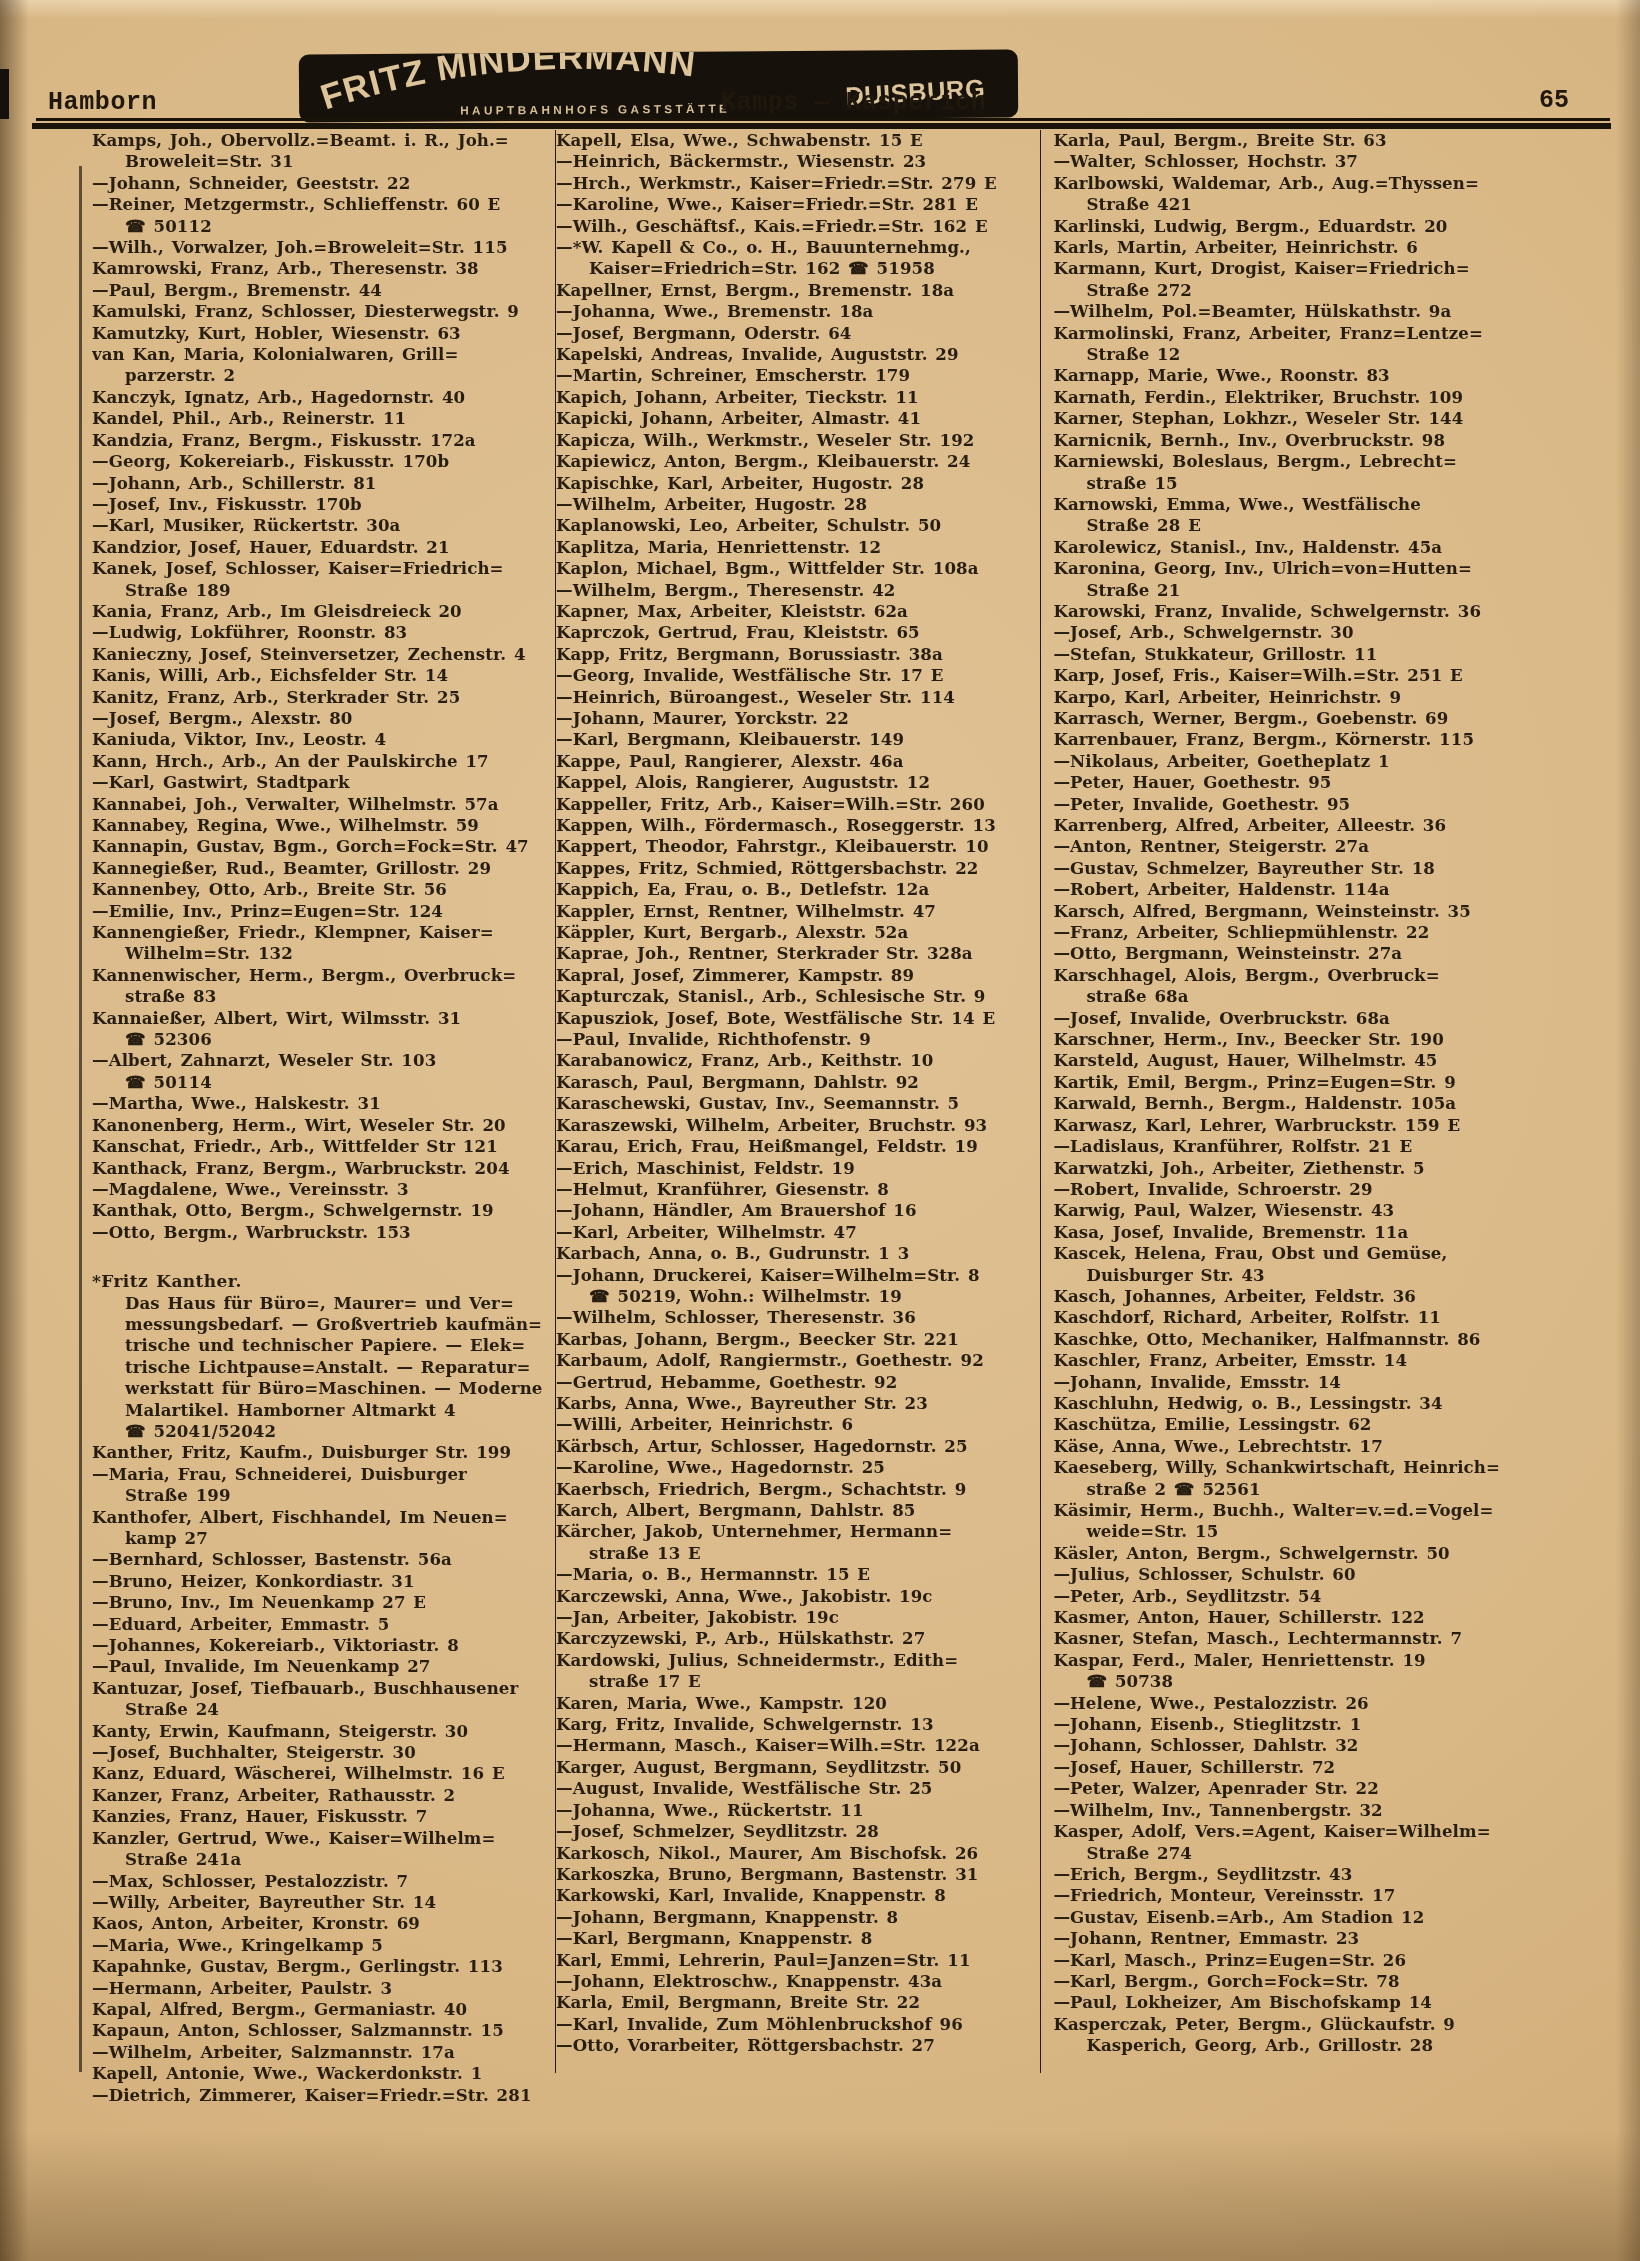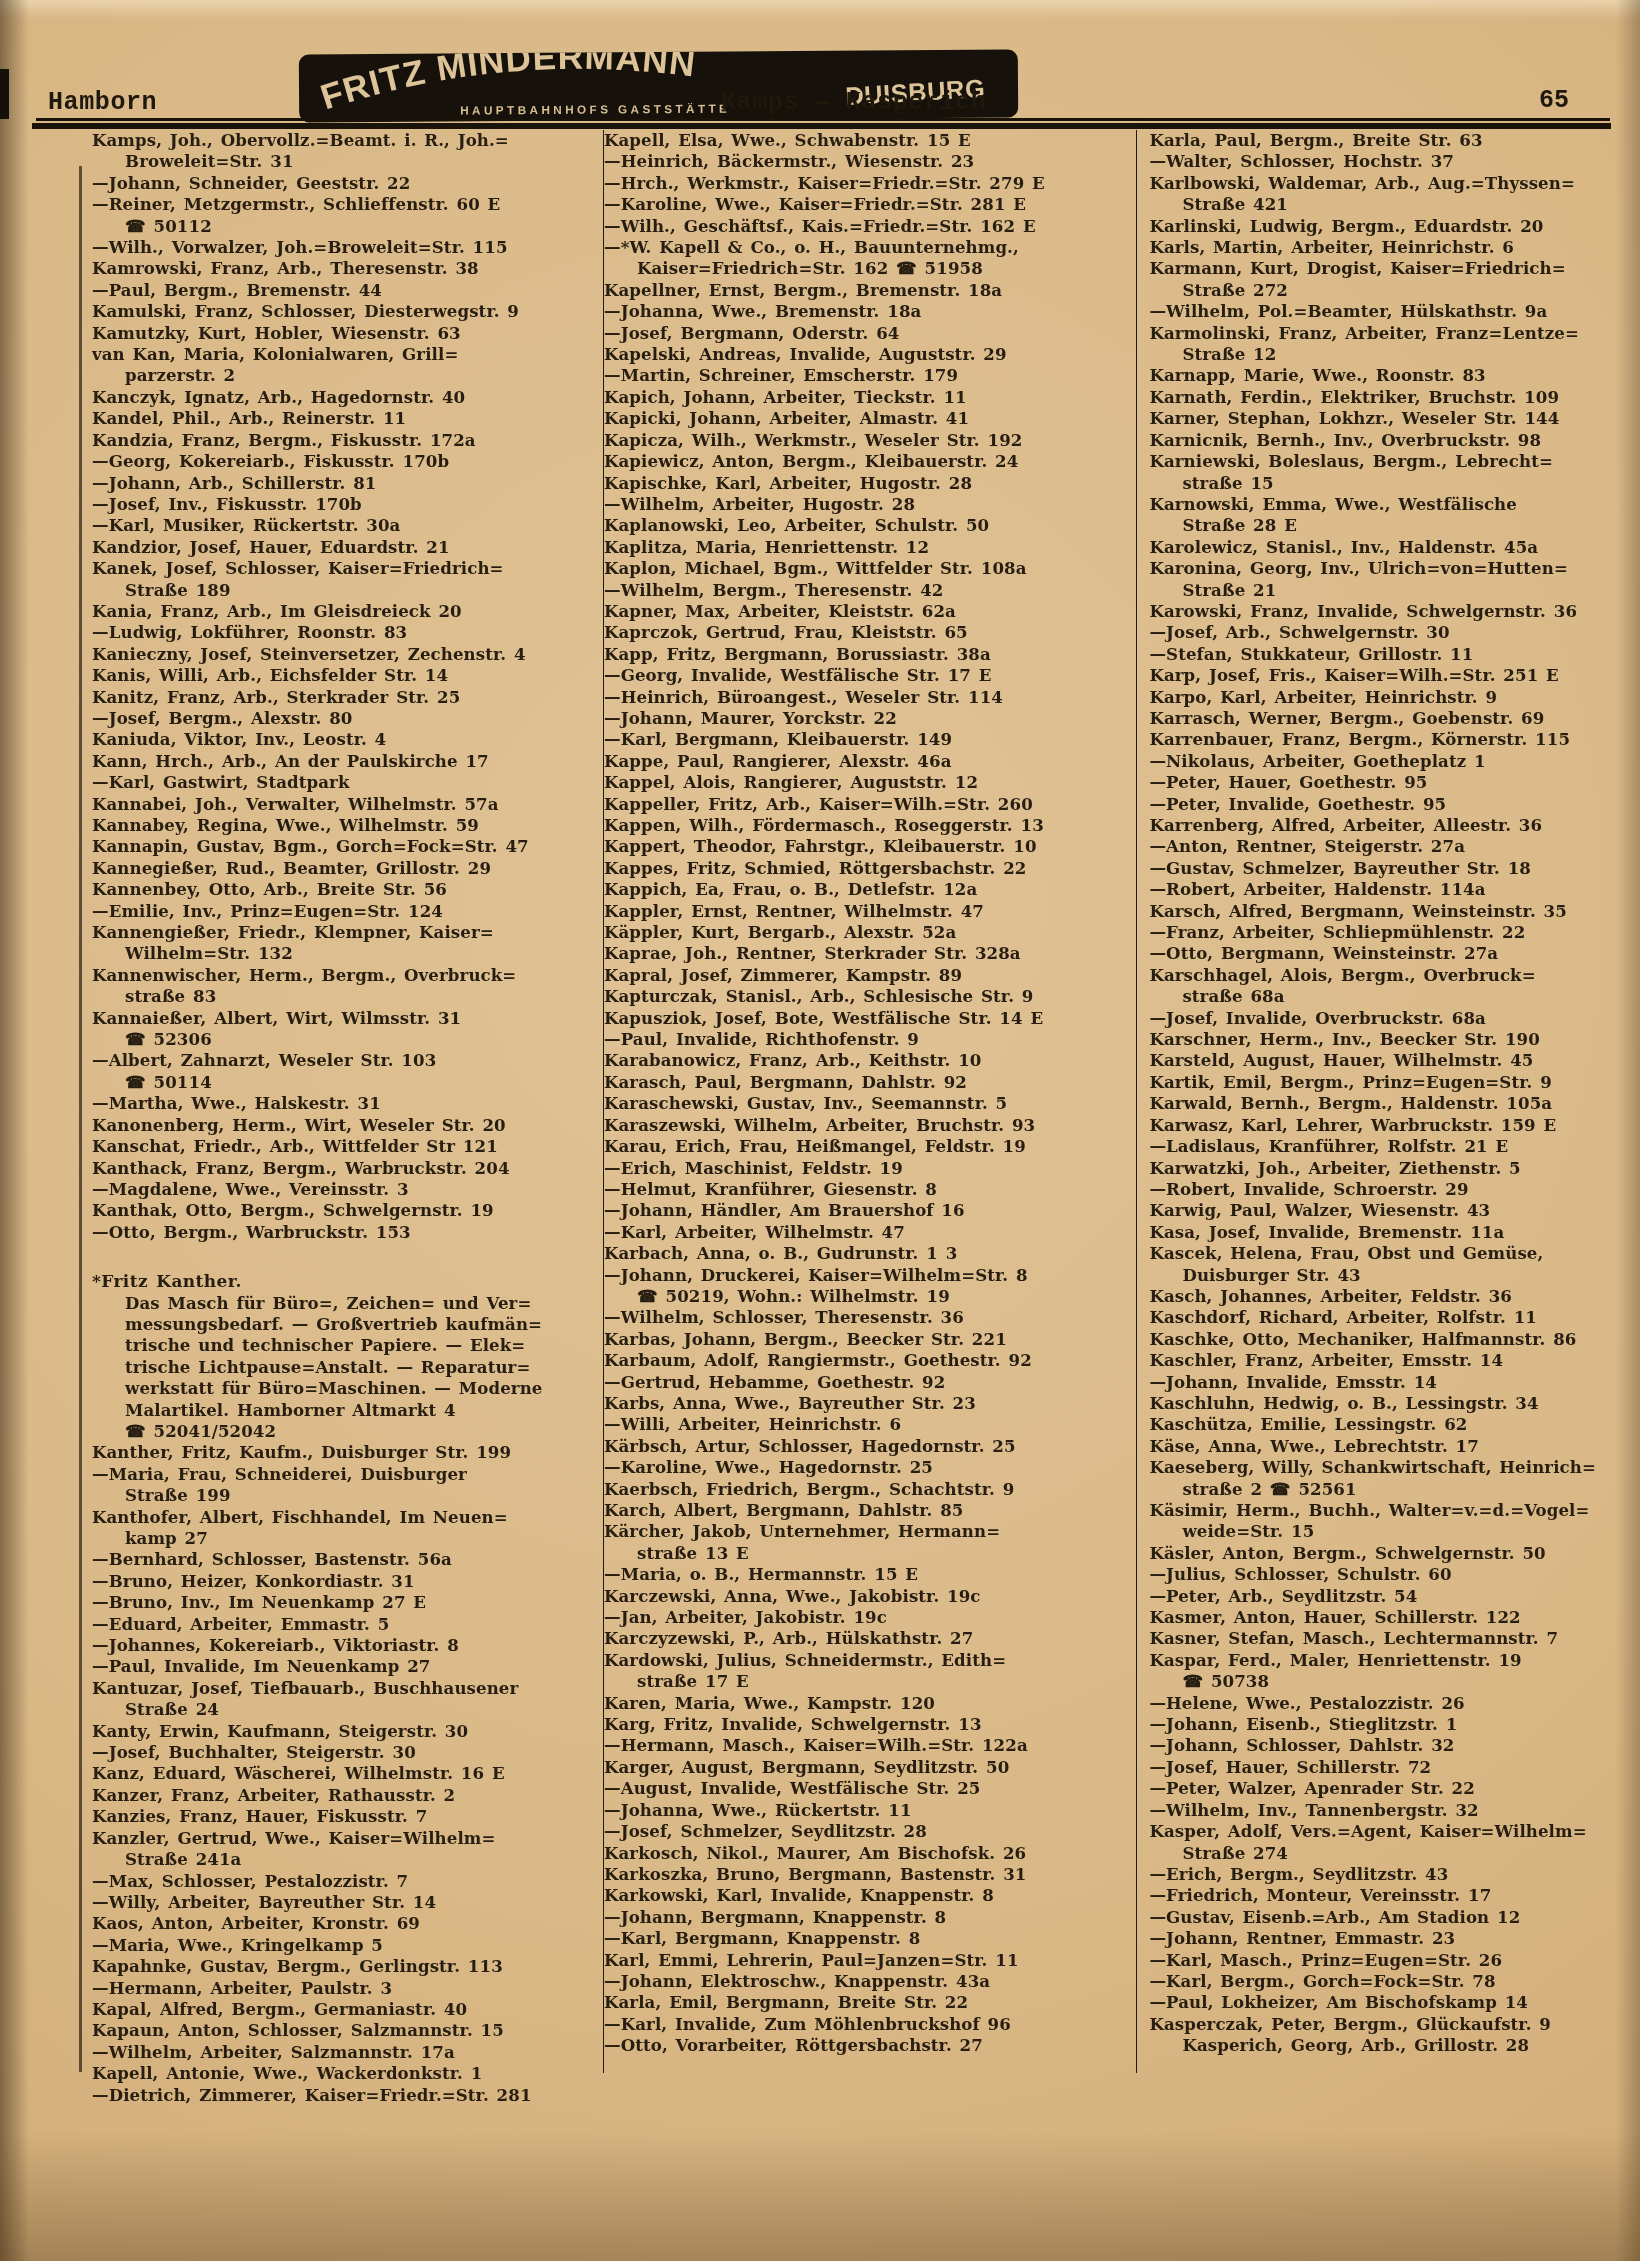--- a/index.html
+++ b/index.html
@@ -29,21 +29,21 @@
   .header-row{position:absolute;left:48px;top:85px;width:1547px;height:32px;
     font-size:25px;font-weight:bold;color:#20180d;font-family:Liberation Mono, monospace;}
   .h-left{position:absolute;left:0;top:2.5px;letter-spacing:0.6px;}
   .h-center{position:absolute;left:673px;top:2.5px;letter-spacing:0.6px;}
   .h-right{position:absolute;right:26px;top:1.2px;}
   .head-rule{position:absolute;left:32px;top:118px;width:1579px;height:11px;}
   .head-rule .thin{position:absolute;left:3.7px;right:1.2px;top:0;height:2.5px;background:#191309;}
   .head-rule .thick{position:absolute;left:0;right:0;top:5px;height:6.2px;background:#191309;}
 
   
-  .cols{position:absolute;left:92px;top:130px;display:flex;align-items:flex-start;gap:48px;}
+  .cols{position:absolute;left:92px;top:130px;display:flex;align-items:flex-start;}
   .col{box-sizing:content-box;}
   .col-1{width:463px;}
   .col-2{width:484px;border-left:1.9px solid #241b10;}
   .col-3{width:461px;padding-left:12.4px;border-left:1.9px solid #241b10;}
   .col-2,.col-3{min-height:1943px;}
   .ln{
     font-size:16.6px;line-height:21.4px;white-space:nowrap;overflow:hidden;
     color:#271e11;font-weight:bold;letter-spacing:0.1px;word-spacing:1.9px;
   }
   .cont{padding-left:33px;}
@@ -133,21 +133,21 @@
         <div class="ln">—Albert, Zahnarzt, Weseler Str. 103</div>
         <div class="ln cont">☎ 50114</div>
         <div class="ln">—Martha, Wwe., Halskestr. 31</div>
         <div class="ln">Kanonenberg, Herm., Wirt, Weseler Str. 20</div>
         <div class="ln">Kanschat, Friedr., Arb., Wittfelder Str 121</div>
         <div class="ln">Kanthack, Franz, Bergm., Warbruckstr. 204</div>
         <div class="ln">—Magdalene, Wwe., Vereinsstr. 3</div>
         <div class="ln">Kanthak, Otto, Bergm., Schwelgernstr. 19</div>
         <div class="ln">—Otto, Bergm., Warbruckstr. 153</div>
         <div class="ln bold">*Fritz Kanther.</div>
-        <div class="ln cont">Das Masch für Büro=, Zeichen= und Ver=</div>
+        <div class="ln cont">Das Haus für Büro=, Maurer= und Ver=</div>
         <div class="ln cont">messungsbedarf. — Großvertrieb kaufmän=</div>
         <div class="ln cont">trische und technischer Papiere. — Elek=</div>
         <div class="ln cont">trische Lichtpause=Anstalt. — Reparatur=</div>
         <div class="ln cont">werkstatt für Büro=Maschinen. — Moderne</div>
         <div class="ln cont">Malartikel. Hamborner Altmarkt 4</div>
         <div class="ln cont">☎ 52041/52042</div>
         <div class="ln">Kanther, Fritz, Kaufm., Duisburger Str. 199</div>
         <div class="ln">—Maria, Frau, Schneiderei, Duisburger</div>
         <div class="ln cont">Straße 199</div>
         <div class="ln">Kanthofer, Albert, Fischhandel, Im Neuen=</div>

